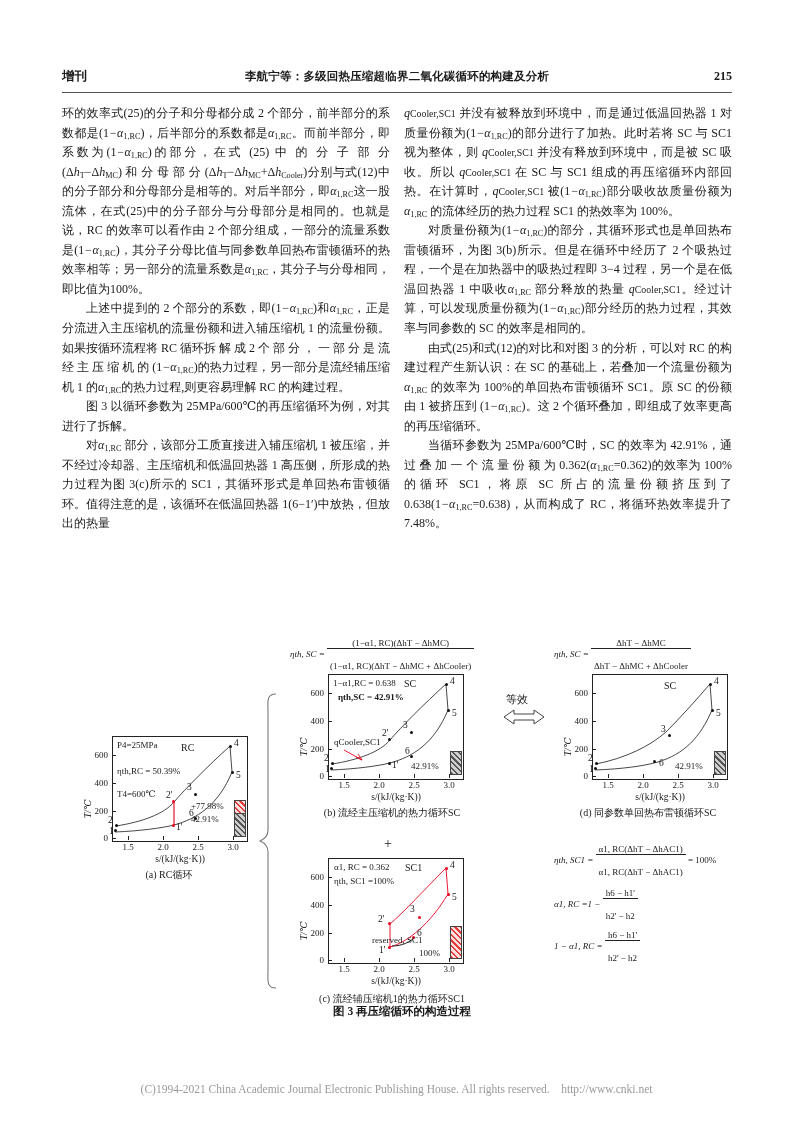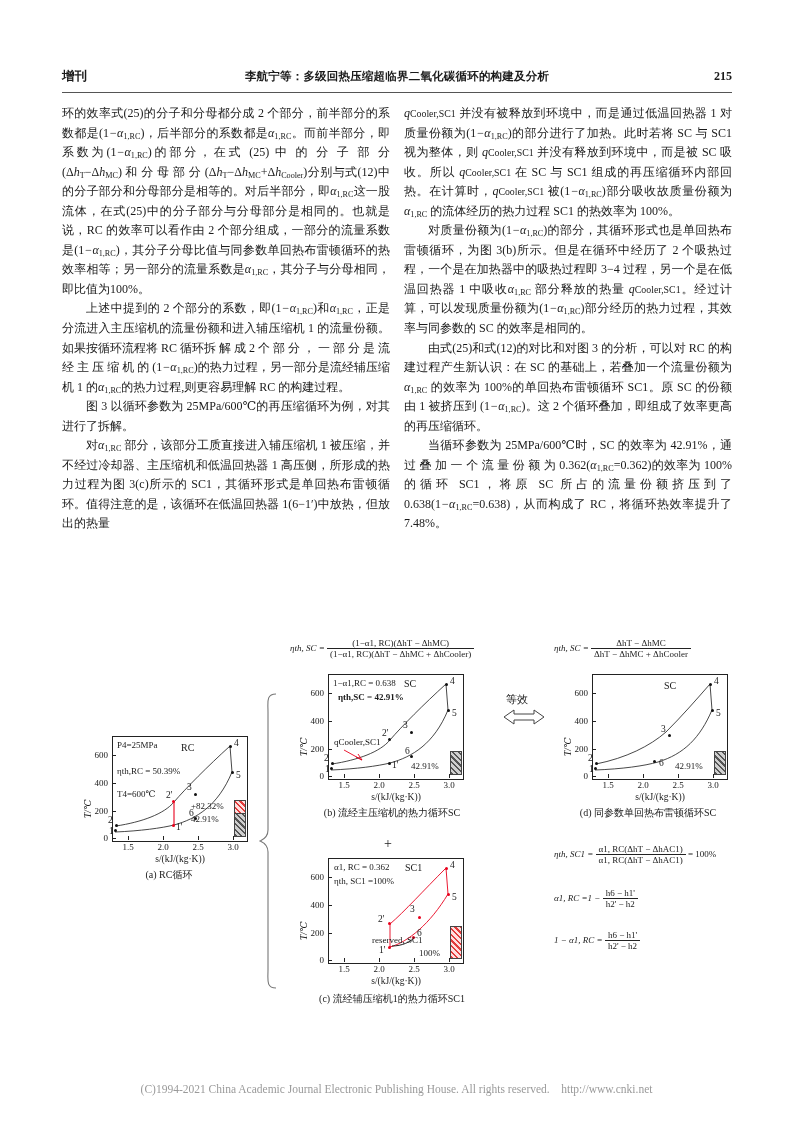--- a/index.html
+++ b/index.html
@@ -41,21 +41,21 @@
   .tick-x{position:absolute;font-size:9px;text-align:center;white-space:nowrap;}
   .tickmark-y{position:absolute;width:4px;height:1px;background:#222;}
   .tickmark-x{position:absolute;width:1px;height:4px;background:#222;}
   .ptlabel{position:absolute;font-size:9.5px;white-space:nowrap;}
   .annot{position:absolute;font-size:9px;white-space:nowrap;}
   .caption{position:absolute;font-size:10px;white-space:nowrap;text-align:center;}
   .eq{position:absolute;font-size:9px;white-space:nowrap;}
 
   .frac{display:inline-block;text-align:center;vertical-align:middle;}
   .frac .num{display:block;padding:0 3px;border-bottom:1px solid #222;text-align:center;}
-  .frac .den{display:block;padding:0 3px;}
+  .frac .den{display:block;padding:0 3px;margin-top:12px;}
 
   .dot{position:absolute;width:3px;height:3px;background:#111;border-radius:50%;}
   .dot.red{background:#e8001c;}
 
   .barbox{position:absolute;border:1px solid #444;}
   .bar-hatch{background:repeating-linear-gradient(45deg,#555 0 1.5px,#cfcfcf 1.5px 4px);}
   .bar-red{background:repeating-linear-gradient(45deg,#e23b3b 0 1.5px,#ffdede 1.5px 4px);}
   .plus{position:absolute;font-size:14px;}
 
   .figtitle{position:absolute;text-align:center;white-space:nowrap;}
@@ -143,21 +143,21 @@
       <div class="ptlabel" style="left:111px;top:50px;">3</div>
       <div class="ptlabel" style="left:158px;top:6px;">4</div>
       <div class="ptlabel" style="left:160px;top:38px;">5</div>
       <div class="ptlabel" style="left:113px;top:76px;">6</div>
 
       <div class="annot" style="left:41px;top:8px;">P4=25MPa</div>
       <div class="annot" style="left:41px;top:21px;margin-top:36px;">T4=600℃</div>
       <div class="annot" style="left:41px;top:34px;">ηth,RC = 50.39%</div>
       <div class="annot" style="left:105px;top:10px;font-size:10px;">RC</div>
 
-      <div class="annot" style="left:115px;top:69px;">+82.32%</div>
+      <div class="annot" style="left:115px;top:69px;">+77.98%</div>
       <div class="annot" style="left:115px;top:82px;">42.91%</div>
       <div class="barbox bar-red" style="left:158px;top:68px;width:10px;height:13px;"></div>
       <div class="barbox bar-hatch" style="left:158px;top:81px;width:10px;height:22px;"></div>
 
       <div class="caption" style="left:0px;top:136px;width:186px;">(a)  RC循环</div>
     </div>
 
     <div class="chart" style="left:222px;top:2px;width:216px;height:190px;">
       <div class="eq" style="left:6px;top:0px;">
         <span class="it">ηth, SC =</span>
@@ -360,17 +360,18 @@
       </span>
     </div>
     <div class="eq" style="left:492px;top:294px;">
       <span class="it">1 − α1, RC =</span>
       <span class="frac">
         <span class="num">h6 − h1'</span>
         <span class="den">h2' − h2</span>
       </span>
     </div>
 
+    <div class="figtitle cn" style="left:160px;top:368px;width:360px;">图 3    再压缩循环的构造过程</div>
   </div>
 
   <div class="footer">(C)1994-2021 China Academic Journal Electronic Publishing House. All rights reserved.　http://www.cnki.net</div>
 
 </div>
 
 </body></html>

